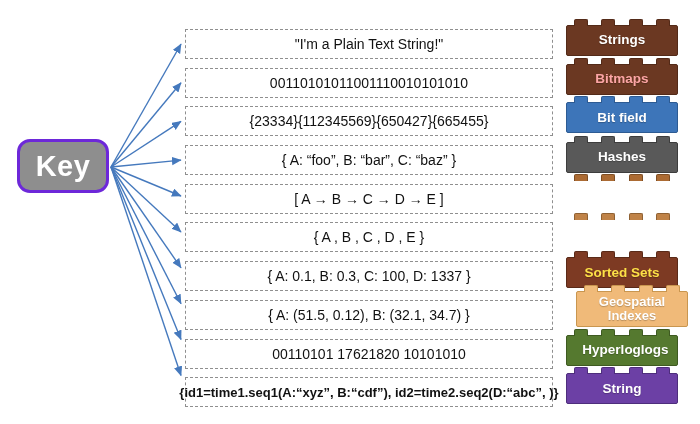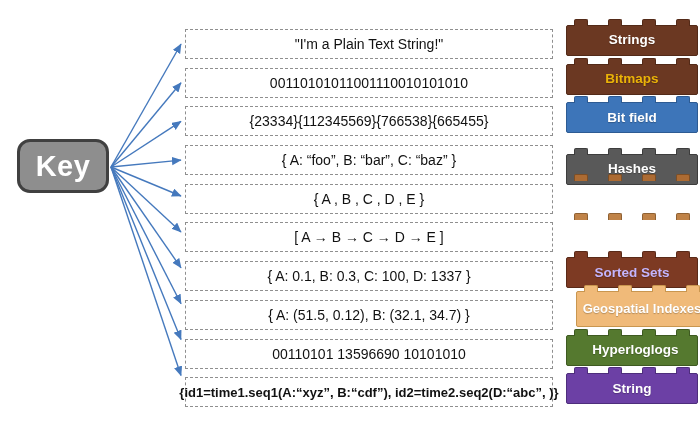--- a/index.html
+++ b/index.html
@@ -3,38 +3,38 @@
 <meta charset="utf-8">
 <style>
   html,body{margin:0;padding:0;background:#ffffff;}
   .canvas{
     position:relative;width:700px;height:424px;background:#ffffff;overflow:hidden;
     font-family:"Liberation Sans",sans-serif;
   }
   
   .key-box{
     position:absolute;left:17px;top:139px;width:92px;height:54px;
-    background:#8e8e8e;border:3px solid #404040;border-radius:13px;
+    background:#8e8e8e;border:3px solid #6d28d9;border-radius:13px;
     display:flex;align-items:center;justify-content:center;box-sizing:border-box;
   }
   .key-box span{
     color:#ffffff;font-weight:bold;font-size:29px;letter-spacing:0.5px;
   }
   
   .arrows{position:absolute;left:0;top:0;width:700px;height:424px;}
   
   .rows{position:absolute;left:185px;top:29px;width:368px;}
   .value-box{
     height:30px;margin-bottom:8.7px;border:1px dashed #8f8f8f;background:#ffffff;
     display:flex;align-items:center;justify-content:center;box-sizing:border-box;
     font-size:14px;color:#111111;white-space:nowrap;
   }
   .value-box:last-child{font-size:13px;font-weight:bold;}
   
-  .brick{position:absolute;left:566px;width:132px;}
+  .brick{position:absolute;left:566px;width:112px;}
   .studs{display:flex;justify-content:space-between;padding:0 8px;height:7px;}
   .stud{
     width:14px;height:7px;box-sizing:border-box;border-radius:2px 2px 0 0;
     background:var(--fc);border:1px solid var(--bc);border-bottom:none;
   }
   .brick-body{
     height:31px;margin-top:-1px;box-sizing:border-box;border-radius:2px;
     background:var(--fc);border:1px solid var(--bc);
     display:flex;align-items:center;justify-content:center;text-align:center;
     color:#ffffff;font-weight:bold;font-size:13.5px;line-height:1.05;
@@ -67,59 +67,59 @@
         <line x1="111" y1="167" x2="181" y2="267.80000000000007" stroke="#4579bd" stroke-width="1.4" marker-end="url(#ah)"></line>
         <line x1="111" y1="167" x2="181" y2="303.70000000000005" stroke="#4579bd" stroke-width="1.4" marker-end="url(#ah)"></line>
         <line x1="111" y1="167" x2="181" y2="339.6" stroke="#4579bd" stroke-width="1.4" marker-end="url(#ah)"></line>
         <line x1="111" y1="167" x2="181" y2="375.5" stroke="#4579bd" stroke-width="1.4" marker-end="url(#ah)"></line>
       </g>
   </svg>
 
   <div class="rows">
       <div class="value-box">"I'm a Plain Text String!"</div>
       <div class="value-box">00110101011001110010101010</div>
-      <div class="value-box">{23334}{112345569}{766538}{665455}</div>
+      <div class="value-box">{23334}{112345569}{650427}{665455}</div>
       <div class="value-box">{ A: “foo”, B: “bar”, C: “baz” }</div>
+      <div class="value-box">[ A → B → C → D → E ]</div>
       <div class="value-box">{ A , B , C , D , E }</div>
-      <div class="value-box">[ A → B → C → D → E ]</div>
       <div class="value-box">{ A: 0.1, B: 0.3, C: 100, D: 1337 }</div>
       <div class="value-box">{ A: (51.5, 0.12), B: (32.1, 34.7) }</div>
-      <div class="value-box">00110101 13596690 10101010</div>
+      <div class="value-box">00110101 17621820 10101010</div>
       <div class="value-box">{id1=time1.seq1(A:“xyz”, B:“cdf”), id2=time2.seq2(D:“abc”, )}</div>
     </div>
 
   <div id="bricks">
       <div class="brick" style="--fc: #6b3822; --bc: #532a18; top: 19px;">
         <div class="studs">
           <div class="stud"></div>
           <div class="stud"></div>
           <div class="stud"></div>
           <div class="stud"></div>
         </div>
         <div class="brick-body" style="color: rgb(255, 255, 255);">Strings</div>
       </div>
       <div class="brick" style="--fc: #6b3822; --bc: #532a18; top: 57.7px;">
         <div class="studs">
           <div class="stud"></div>
           <div class="stud"></div>
           <div class="stud"></div>
           <div class="stud"></div>
         </div>
-        <div class="brick-body" style="color: #eab308;">Bitmaps</div>
+        <div class="brick-body" style="color: #fca5a5;">Bitmaps</div>
       </div>
       <div class="brick" style="--fc: #3d75b9; --bc: #2d5b93; top: 96.4px; border-radius: 7px;">
         <div class="studs">
           <div class="stud"></div>
           <div class="stud"></div>
           <div class="stud"></div>
           <div class="stud"></div>
         </div>
         <div class="brick-body" style="color: rgb(255, 255, 255);">Bit field</div>
       </div>
-      <div class="brick" style="--fc: #595959; --bc: #3d3d3d; top: 148px;">
+      <div class="brick" style="--fc: #595959; --bc: #3d3d3d; top: 136px;">
         <div class="studs">
           <div class="stud"></div>
           <div class="stud"></div>
           <div class="stud"></div>
           <div class="stud"></div>
         </div>
         <div class="brick-body" style="color: rgb(255, 255, 255);">Hashes</div>
       </div>
       <div class="brick" style="--fc: #ac6b33; --bc: #7e4e24; top: 173.8px;">
         <div class="studs">
@@ -137,21 +137,21 @@
           <div class="stud"></div>
         </div>
       </div>
       <div class="brick" style="--fc: #7d3a23; --bc: #5a2a18; top: 251.2px;">
         <div class="studs">
           <div class="stud"></div>
           <div class="stud"></div>
           <div class="stud"></div>
           <div class="stud"></div>
         </div>
-        <div class="brick-body" style="color: #c4b5fd;">Sorted Sets</div>
+        <div class="brick-body" style="color: #fde047;">Sorted Sets</div>
       </div>
       <div class="brick tall" style="--fc: #f0ba79; --bc: #c9964f; top: 284.9px; padding-left: 10px;">
         <div class="studs">
           <div class="stud"></div>
           <div class="stud"></div>
           <div class="stud"></div>
           <div class="stud"></div>
         </div>
         <div class="brick-body" style="color: rgb(255, 255, 255);">Geospatial Indexes</div>
       </div>

